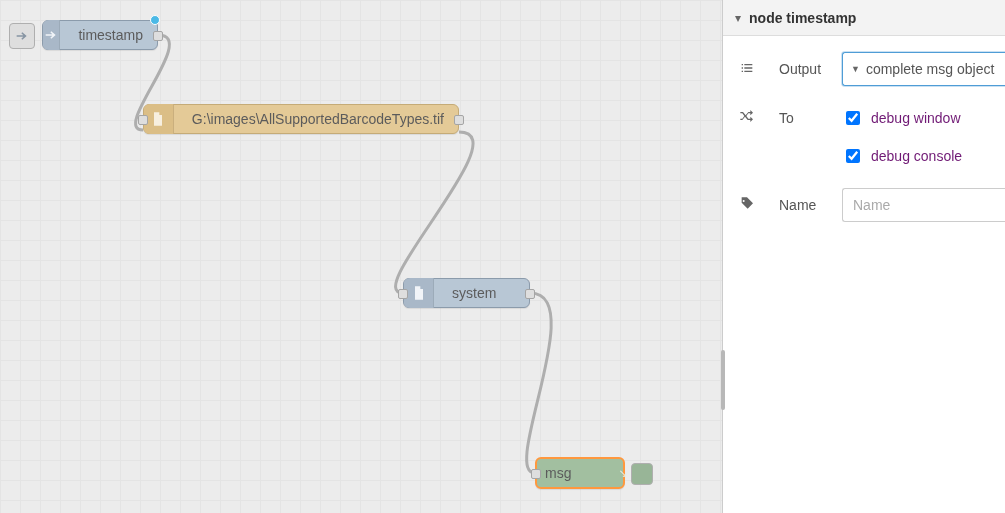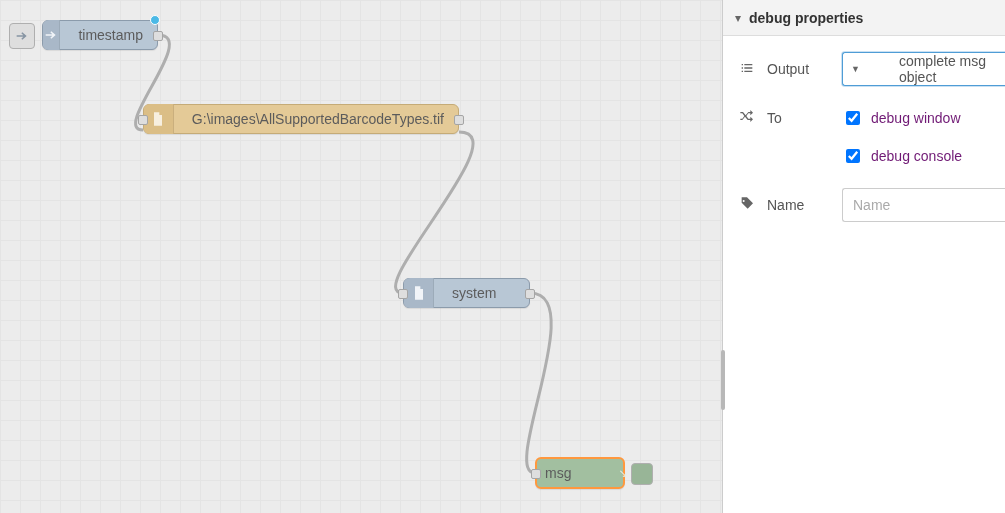--- a/index.html
+++ b/index.html
@@ -138,39 +138,39 @@
   .panel-head .chev {
     font-size:12px; color:#666;
   }
   .panel-head .title { font-weight:600; color:#333; font-size:14px; }
   .prop-body { padding: 16px 0 16px 16px; }
   .row {
     display:flex; align-items:center;
     margin-bottom:22px; gap:8px;
   }
   .row .lbl {
-    display:flex; align-items:center; gap:12px;
+    display:flex; align-items:center; gap:24px;
     width:95px; flex:0 0 95px;
     color:#555; font-size:14px;
   }
   .row .lbl .ico { width:16px; text-align:center; color:#666; }
   .select {
     flex:1; min-width:0;
     height:34px;
     border:1px solid #4f9dd6;
     box-shadow: 0 0 0 1px rgba(79,157,214,0.3);
     border-radius:3px;
     display:flex; align-items:center;
     padding:0 8px; gap:6px;
     background:#fff;
     border-top-right-radius:0; border-bottom-right-radius:0;
     border-right:none;
   }
   .select .caret { font-size:9px; color:#666; }
-  .select .txt { color:#555; font-size:14px;margin-left:33px; }
+  .select .txt { color:#555; font-size:14px; }
   .chk-group { display:flex; flex-direction:column; gap:18px; }
   .chk-line { display:flex; align-items:center; gap:8px; }
   .chk-line input { width:14px; height:14px; }
   .chk-line span { color:#701a75; font-size:14px; }
   .name-input {
     flex:1; min-width:0;
     height:34px;
     border:1px solid #ccc;
     border-radius:3px;
     padding:0 10px;
@@ -246,21 +246,21 @@
   </div>
 
   <div class="overlay"></div>
 </div>
 
 <div class="panel">
   <div class="panel-scroll"></div>
 
   <div class="panel-head">
     <span class="chev">▾</span>
-    <span class="title">debug properties</span>
+    <span class="title">node timestamp</span>
   </div>
 
   <div class="prop-body">
 
     <div class="row">
       <div class="lbl">
         <span class="ico">
           <svg class="icon-svg" viewBox="0 0 24 24">
               <path fill="#666" d="M4 6h2v2H4zM8 6h12v2H8zM4 11h2v2H4zM8 11h12v2H8zM4 16h2v2H4zM8 16h12v2H8z"></path>
             </svg>

